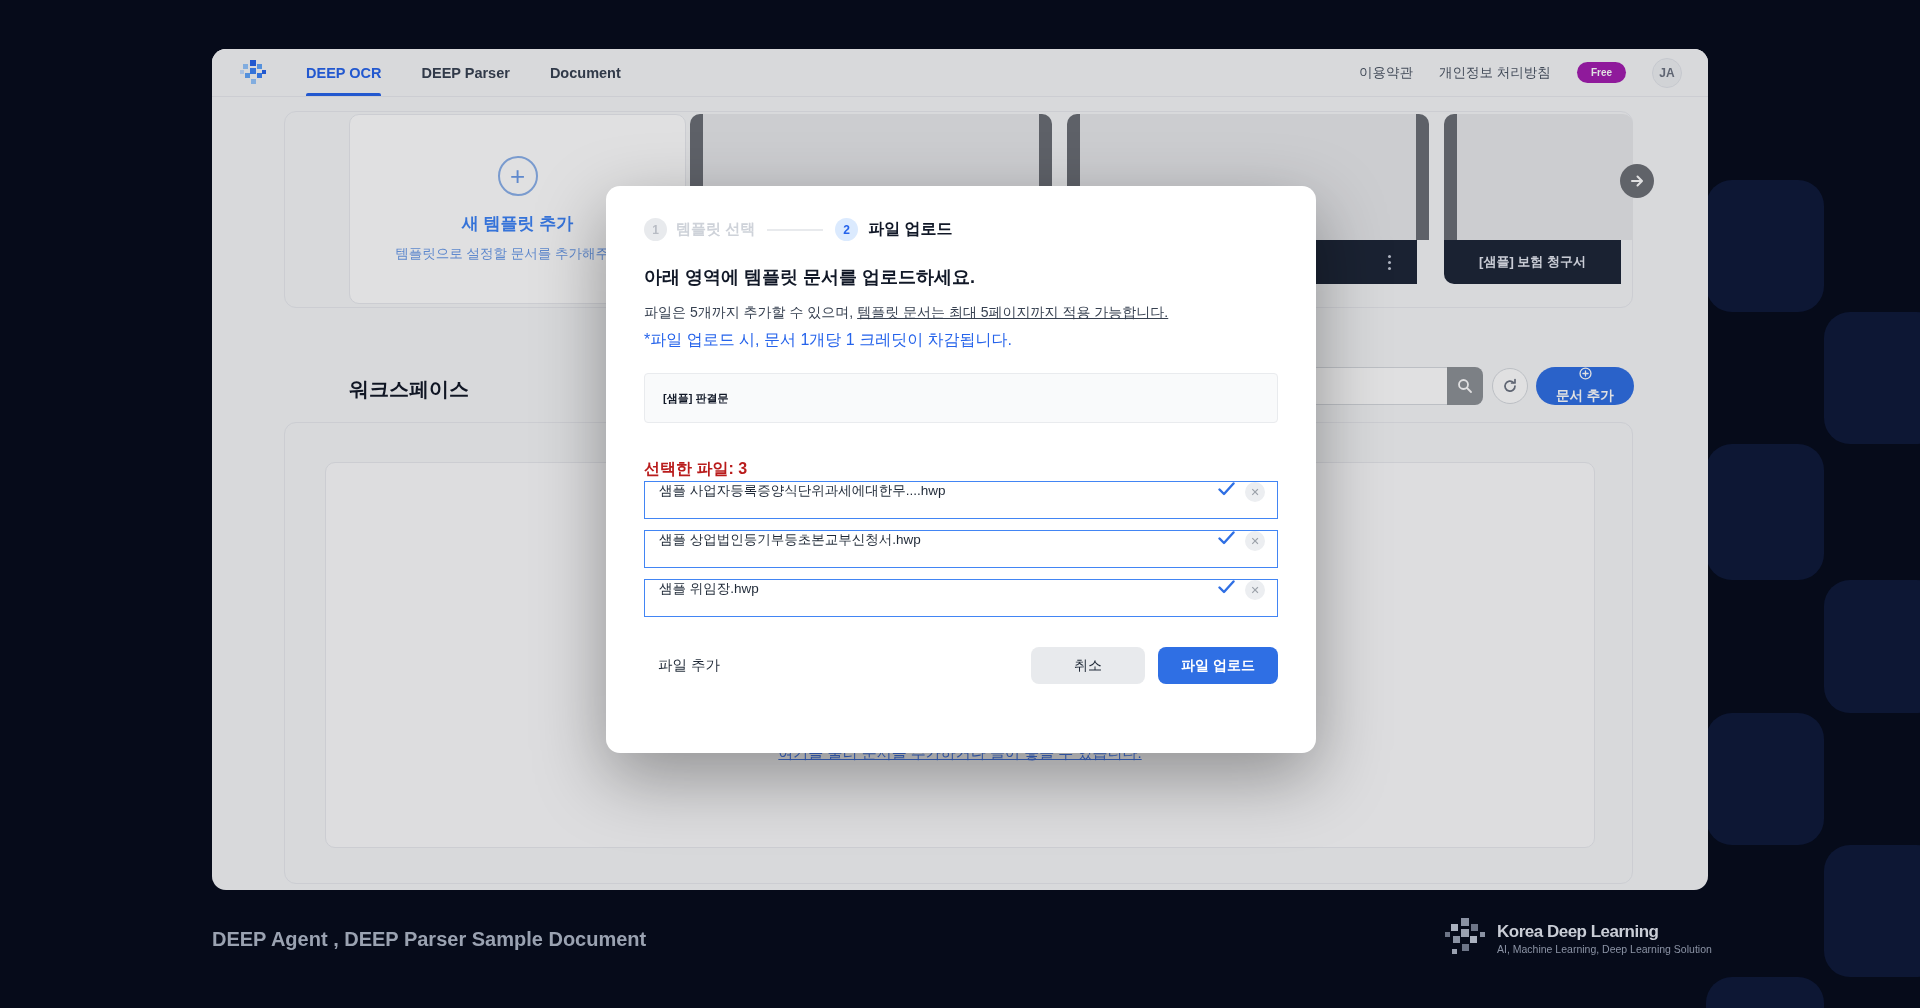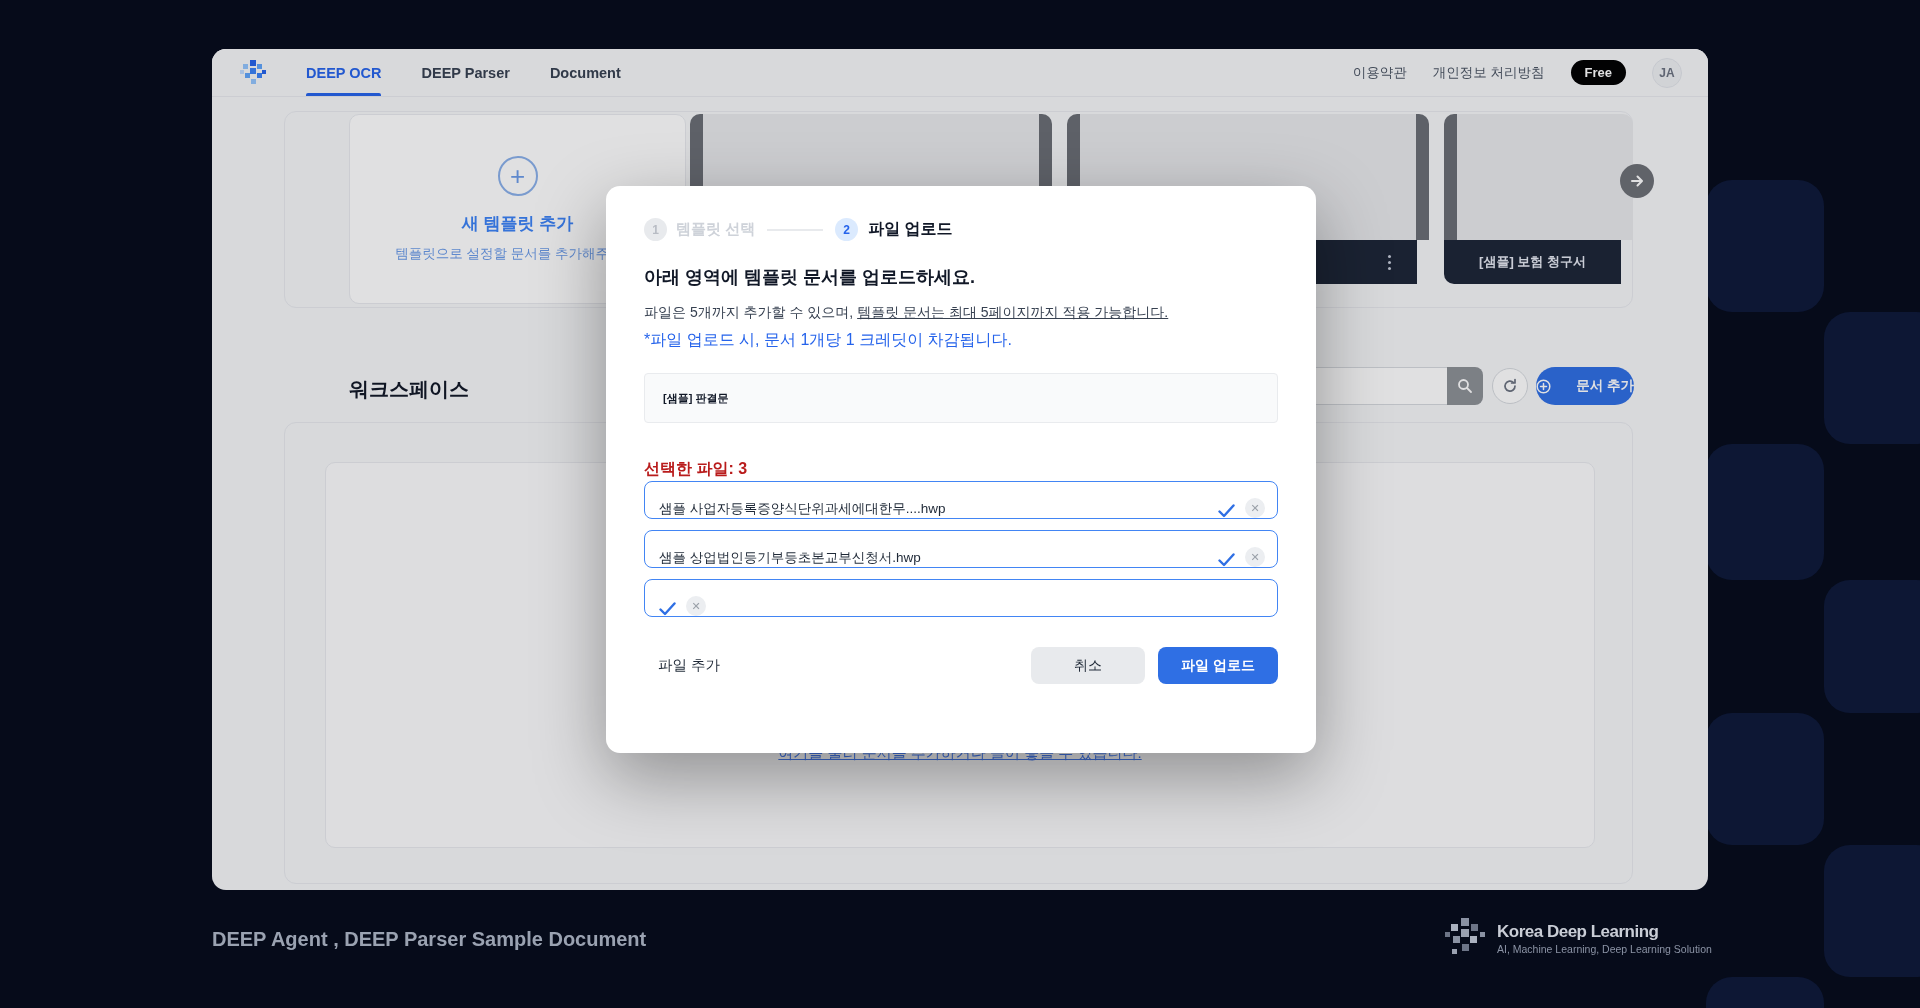--- a/index.html
+++ b/index.html
@@ -25,21 +25,21 @@
     display:flex; align-items:center; padding:0 26px;
     border-bottom:1px solid #e8eaee; background:#f6f7f9;
   }
   .nav-logo { margin-right:38px; display:flex; align-items:center; }
   .nav-items { display:flex; gap:40px; height:100%; align-items:center; }
   .nav-item { font-size:14.5px; font-weight:700; color:#374151; height:100%; display:flex; align-items:center; position:relative; cursor:pointer; }
   .nav-item.active { color:#2563eb; }
   .nav-item.active::after { content:""; position:absolute; left:0; right:0; bottom:0; height:3px; background:#2563eb; border-radius:2px 2px 0 0; }
   .nav-right { margin-left:auto; display:flex; align-items:center; gap:26px; }
   .nav-link { font-size:13.5px; color:#4b5563; cursor:pointer; }
-  .plan-pill { background:#000000; color:#fff; font-size:13px; font-weight:700; padding:5px 14px; border-radius:999px; }
+  .plan-pill { background:#a21caf; color:#fff; font-size:10px; font-weight:700; padding:5px 14px; border-radius:999px; }
   .avatar { width:30px; height:30px; border-radius:50%; background:#eef0f3; border:1px solid #e1e4e9; color:#6b7280; font-size:12px; font-weight:700; display:flex; align-items:center; justify-content:center; }
 
   
   .tpl-container { position:absolute; left:72px; top:62px; width:1349px; height:197px; border:1px solid #e8eaee; border-radius:12px; }
   .new-card {
     position:absolute; left:137px; top:65px; width:337px; height:190px;
     background:#fff; border:1px solid #e8eaee; border-radius:10px;
     display:flex; flex-direction:column; align-items:center; justify-content:center; cursor:pointer;
   }
   .plus-circle { width:40px; height:40px; border-radius:50%; border:2px solid #8ab0ea; color:#6b9be8; font-size:26px; font-weight:300; display:flex; align-items:center; justify-content:center; line-height:1; }
@@ -53,21 +53,21 @@
   .dots { margin-left:auto; margin-right:26px; display:flex; flex-direction:column; gap:3px; }
   .dots i { width:3px; height:3px; border-radius:50%; background:#c6cdd9; }
   .pcard-label { width:100%; text-align:center; color:#e5e9f2; font-size:13px; font-weight:600; }
   .arrow-next { position:absolute; left:1408px; top:115px; width:34px; height:34px; border-radius:50%; background:#6d7076; display:flex; align-items:center; justify-content:center; cursor:pointer; z-index:5; }
 
   
   .ws-title { position:absolute; left:137px; top:327px; font-size:20px; font-weight:700; color:#111827; }
   .search-input { position:absolute; left:1000px; top:318px; width:235px; height:38px; background:#fff; border:1px solid #d6dade; border-right:none; border-radius:8px 0 0 8px; padding:0 12px; font-size:13.5px; color:#374151; outline:none; }
   .search-btn { position:absolute; left:1235px; top:318px; width:36px; height:38px; background:#8d9196; border:none; border-radius:0 8px 8px 0; display:flex; align-items:center; justify-content:center; cursor:pointer; }
   .refresh-btn { position:absolute; left:1280px; top:319px; width:36px; height:36px; background:#fff; border:1px solid #d6dade; border-radius:50%; display:flex; align-items:center; justify-content:center; cursor:pointer; }
-  .add-doc-btn { position:absolute; left:1324px; top:318px; width:98px; height:38px; background:#2f6fe4; color:#fff; border:none; border-radius:19px; font-size:13.5px; font-weight:600; display:flex; align-items:center; justify-content:space-between; gap:7px; cursor:pointer; }
+  .add-doc-btn { position:absolute; left:1324px; top:318px; width:98px; height:38px; background:#2f6fe4; color:#fff; border:none; border-radius:19px; font-size:13.5px; font-weight:600; display:flex; align-items:center; justify-content:flex-end; gap:7px; cursor:pointer;flex-direction:column; }
   .ws-container { position:absolute; left:72px; top:373px; width:1349px; height:462px; border:1px solid #e8eaee; border-radius:12px; }
   .dropzone { position:absolute; left:113px; top:413px; width:1270px; height:386px; border:1px solid #e8eaee; border-radius:10px; background:#fcfcfd; cursor:pointer; }
   .drop-hint { position:absolute; left:113px; top:695px; width:1270px; text-align:center; font-size:15px; color:#2563eb; text-decoration:underline; opacity:.85; }
 
   
   .dim { position:absolute; inset:0; background:rgba(13,16,24,0.13); z-index:40; }
 
   
   .modal {
     position:absolute; left:394px; top:137px; width:710px; height:567px;
@@ -83,21 +83,21 @@
   .step2 .step-circle { background:#dbeafe; color:#2563eb; }
   .step2 .step-label { color:#111827; font-size:16px; font-weight:700; margin-left:10px; }
   .stepper .step { display:flex; align-items:center; }
 
   .m-title { font-size:18px; font-weight:700; color:#111827; margin-bottom:15px; }
   .m-desc { font-size:14px; color:#374151; margin-bottom:8px; }
   .m-desc .und { text-decoration:underline; }
   .m-note { font-size:16px; color:#2563eb; margin-bottom:22px; }
   .tpl-name-box { height:50px; background:#f9fafb; border:1px solid #e9ebee; border-radius:4px; padding:18px 18px; display:flex; align-items:center; font-size:11px; font-weight:700; color:#111827; margin-bottom:36px; }
   .sel-label { font-size:16px; font-weight:700; color:#b91c1c; margin-bottom:1px; }
-  .file-row { height:38px; border:1.6px solid #4285f4; border-radius:8px; background:#fff; display:flex; align-items:flex-end; padding:0 12px 0 14px; margin-bottom:11px; }
+  .file-row { height:38px; border:1.6px solid #4285f4; border-radius:0; background:#fff; display:flex; align-items:flex-start; padding:0 12px 0 14px; margin-bottom:11px; }
   .file-name { font-size:13.5px; color:#1f2937; flex:1; white-space:nowrap; overflow:hidden; text-overflow:ellipsis; }
   .file-check { margin-right:10px; display:flex; }
   .file-remove { width:20px; height:20px; border-radius:50%; background:#eceef1; border:none; color:#9aa0a8; font-size:11px; line-height:1; display:flex; align-items:center; justify-content:center; cursor:pointer; }
   .m-footer { display:flex; align-items:center; margin-top:30px; }
   .add-file-btn { background:none; border:none; font-size:14.5px; color:#1f2937; font-weight:500; cursor:pointer; padding:8px 14px; }
   .m-footer .spacer { flex:1; }
   .cancel-btn { width:114px; height:37px; background:#e8eaed; border:none; border-radius:8px; font-size:14px; color:#1f2937; font-weight:500; cursor:pointer; margin-right:13px; }
   .upload-btn { width:120px; height:37px; background:#2f6fe4; border:none; border-radius:8px; font-size:14px; color:#fff; font-weight:600; cursor:pointer; }
 
   
@@ -257,20 +257,21 @@
     <div class="file-row">
       <span class="file-name">샘플 상업법인등기부등초본교부신청서.hwp</span>
       <span class="file-check">
         <svg width="17" height="14" viewBox="0 0 17 14">
             <path d="M1.5 7.5l4.5 4.5L15.5 1.5" stroke="#2f6fe4" stroke-width="2.4" fill="none" stroke-linecap="round" stroke-linejoin="round"></path>
           </svg>
       </span>
       <button class="file-remove">✕</button>
     </div>
     <div class="file-row">
+      <span class="file-name">샘플 위임장.hwp</span>
       <span class="file-check">
         <svg width="17" height="14" viewBox="0 0 17 14">
             <path d="M1.5 7.5l4.5 4.5L15.5 1.5" stroke="#2f6fe4" stroke-width="2.4" fill="none" stroke-linecap="round" stroke-linejoin="round"></path>
           </svg>
       </span>
       <button class="file-remove">✕</button>
     </div>
 
     <div class="m-footer">
       <button class="add-file-btn">파일 추가</button>

